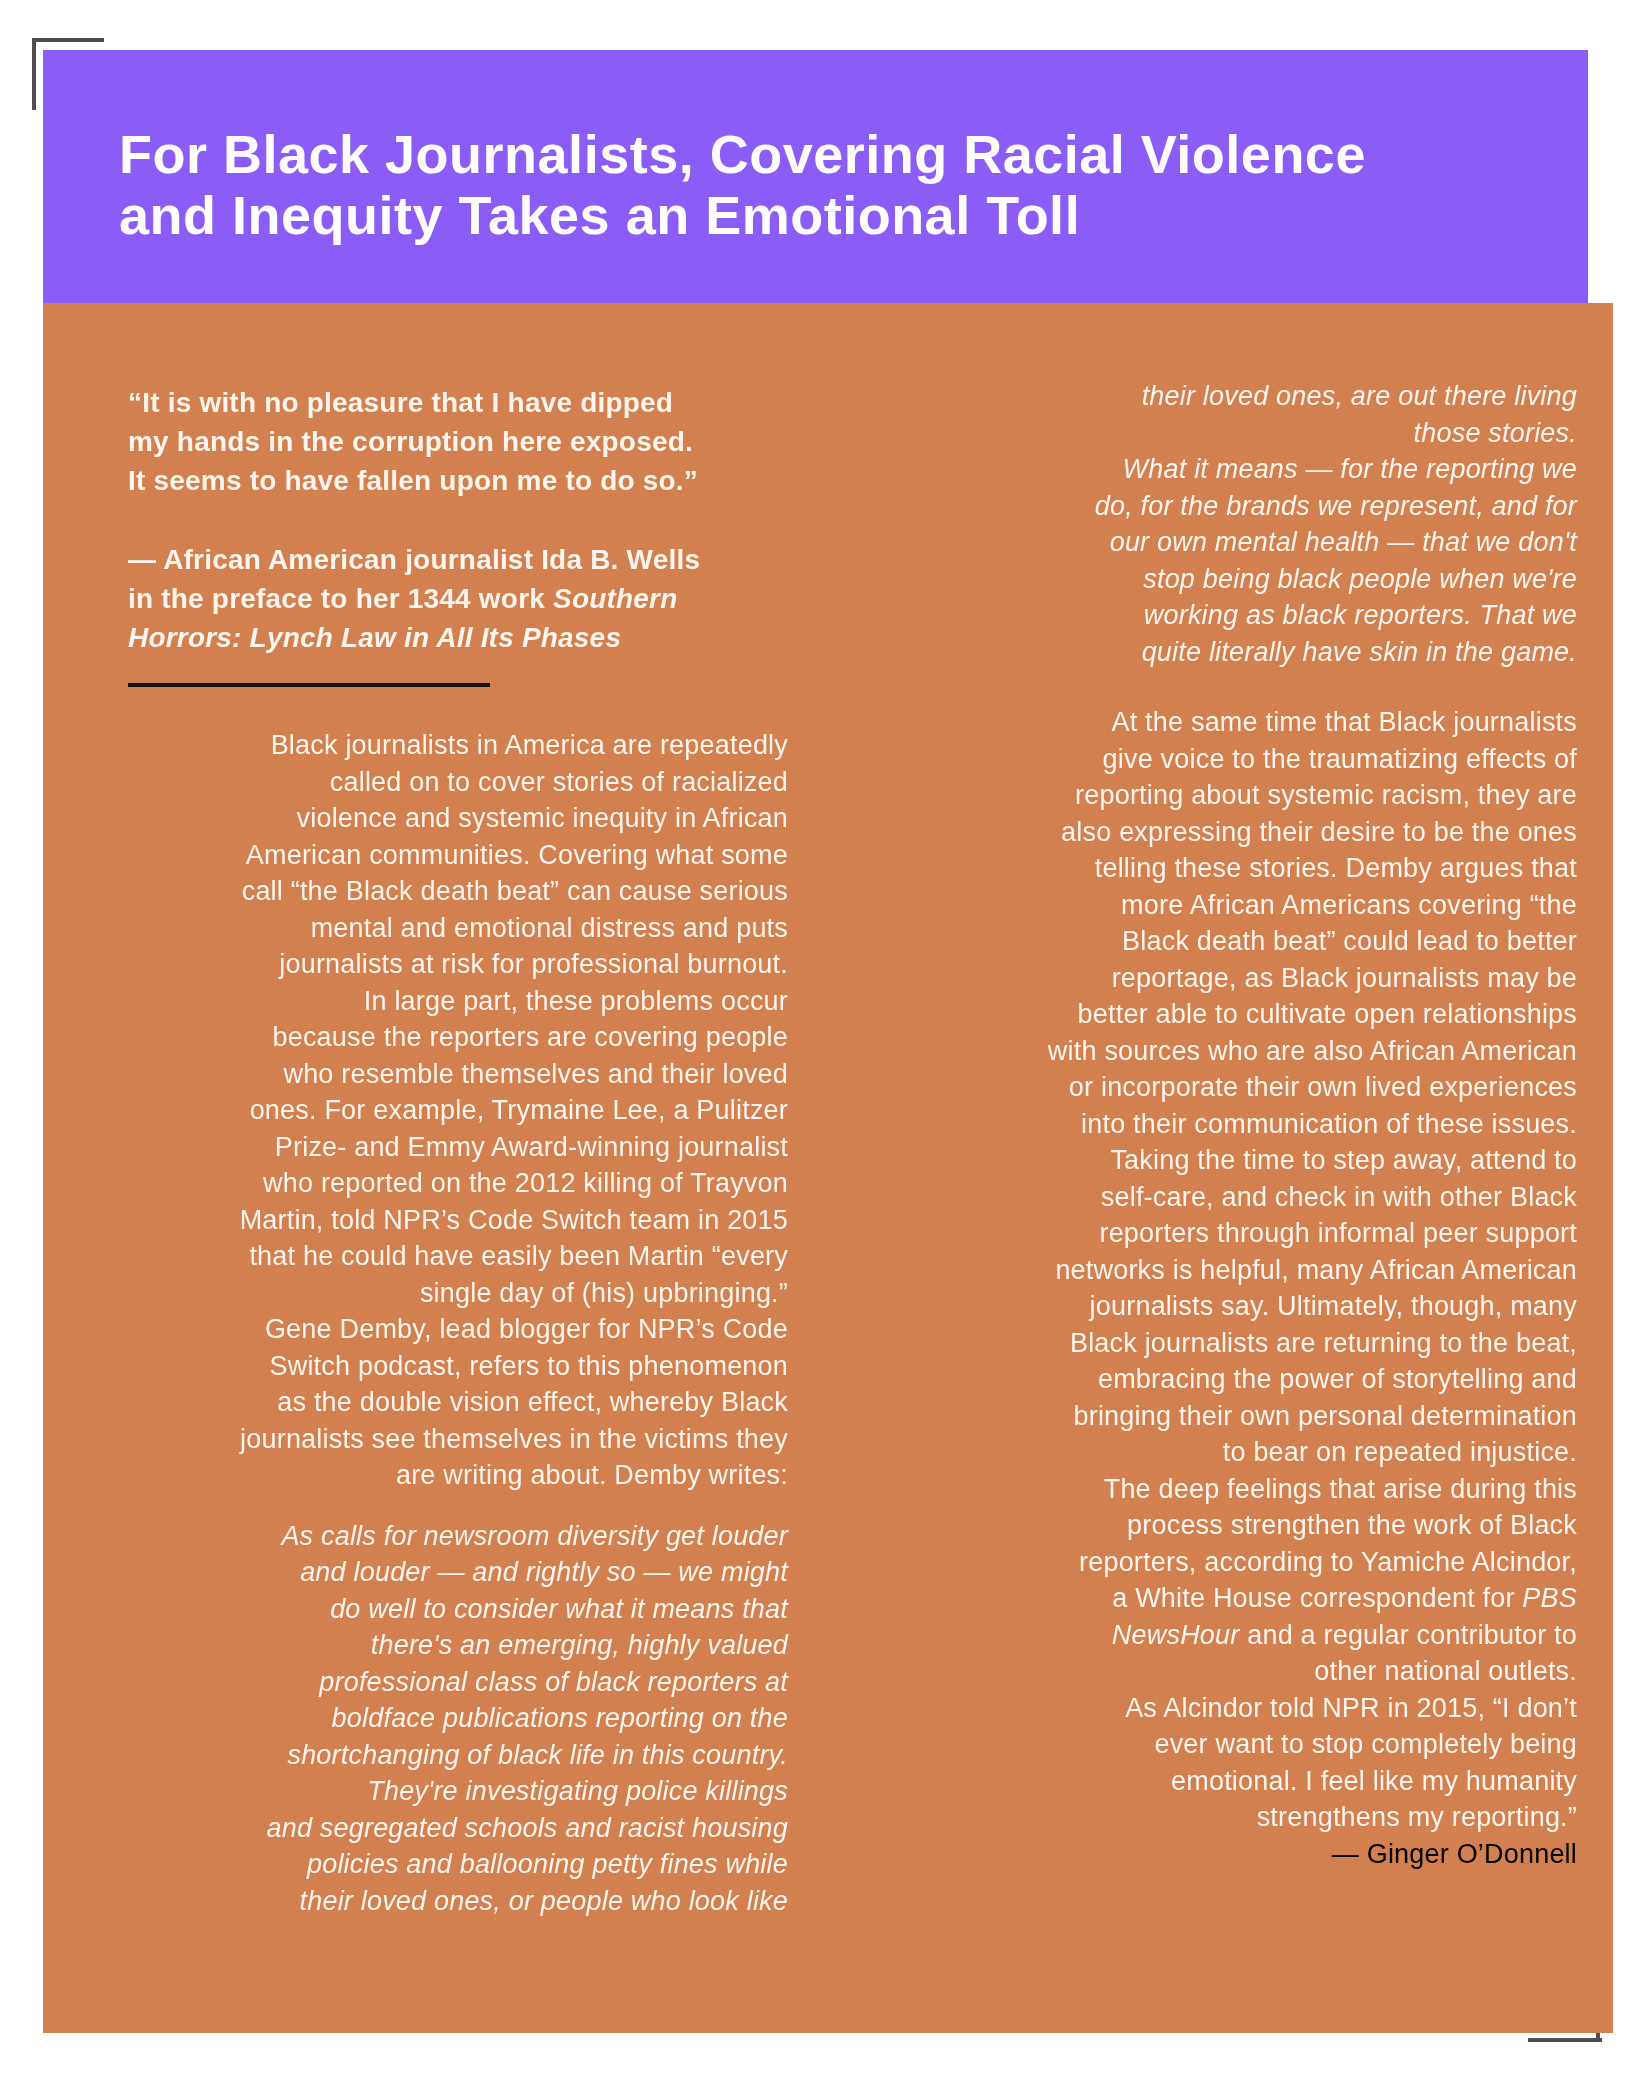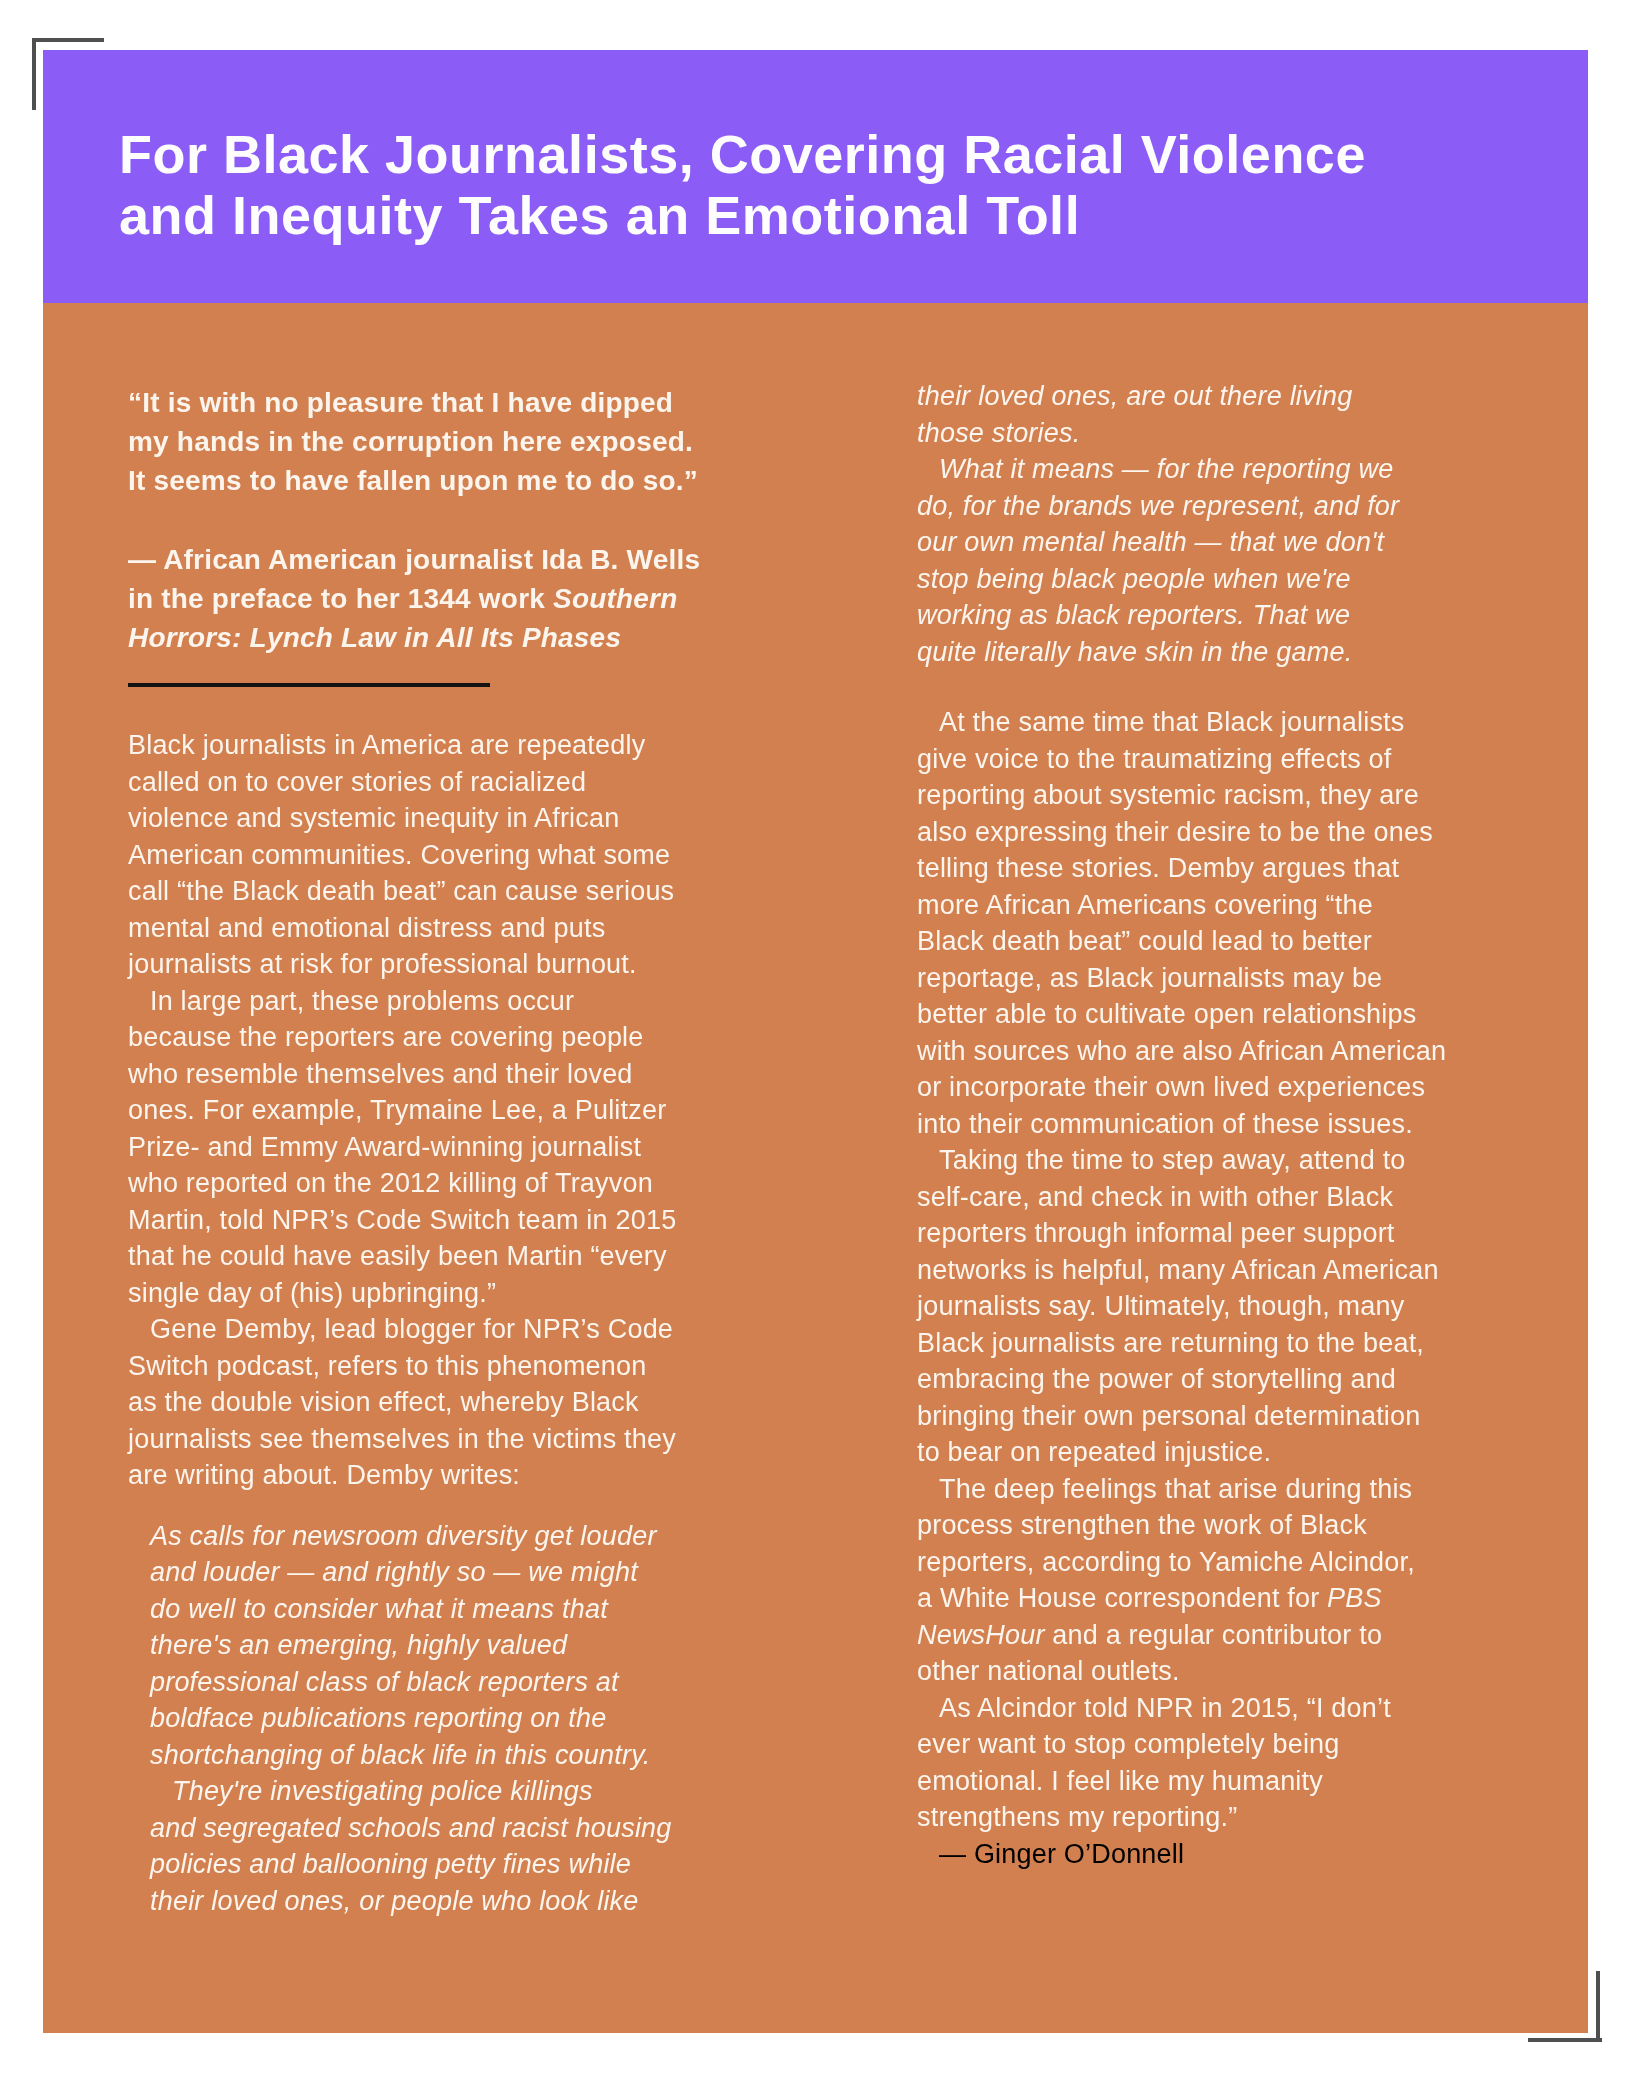--- a/index.html
+++ b/index.html
@@ -13,38 +13,39 @@
     position:absolute;left:43px;top:50px;width:1545px;height:253px;
     background:#8b5cf6;box-sizing:border-box;padding:74px 40px 0 76px;
   }
   .title{
     color:#fdfdfd;font-size:54px;line-height:61px;font-weight:600;
     letter-spacing:0.5px;white-space:pre-line;
   }
   .orange{
     position:absolute;left:43px;top:303px;width:1545px;height:1730px;
     background:#d2804f;
+    padding-left:25px;
   }
   .col{position:absolute;color:#fbf5ee;}
   .col-left{left:85px;top:80px;width:660px;}
   .col-right{left:874px;top:75px;width:660px;}
   p{margin:0;white-space:pre-line;}
   .pullquote{
     font-size:28px;line-height:39px;font-weight:bold;letter-spacing:0.2px;
   }
   .attribution{
     font-size:28px;line-height:39px;font-weight:bold;letter-spacing:0.2px;
     margin-top:40px;
   }
   .attribution .work{font-style:italic;}
   .rule{
     width:362px;height:4px;background:#131313;border:none;
     margin:26px 0 40px 0;
   }
-  .body-text{font-size:27px;line-height:36.5px;letter-spacing:0.2px;}
+  .body-text{font-size:27px;line-height:36.5px;letter-spacing:0.2px;text-align:right;}
   .indent{text-indent:22px;}
   .bq{font-style:italic;padding-left:22px;box-sizing:border-box;}
   .bq-gap{margin-top:24px;}
   .para-gap{margin-top:34px;}
   .inline-italic{font-style:italic;}
   .byline{color:#000000;text-indent:22px;}
 </style>
 </head>
 <body>
 

